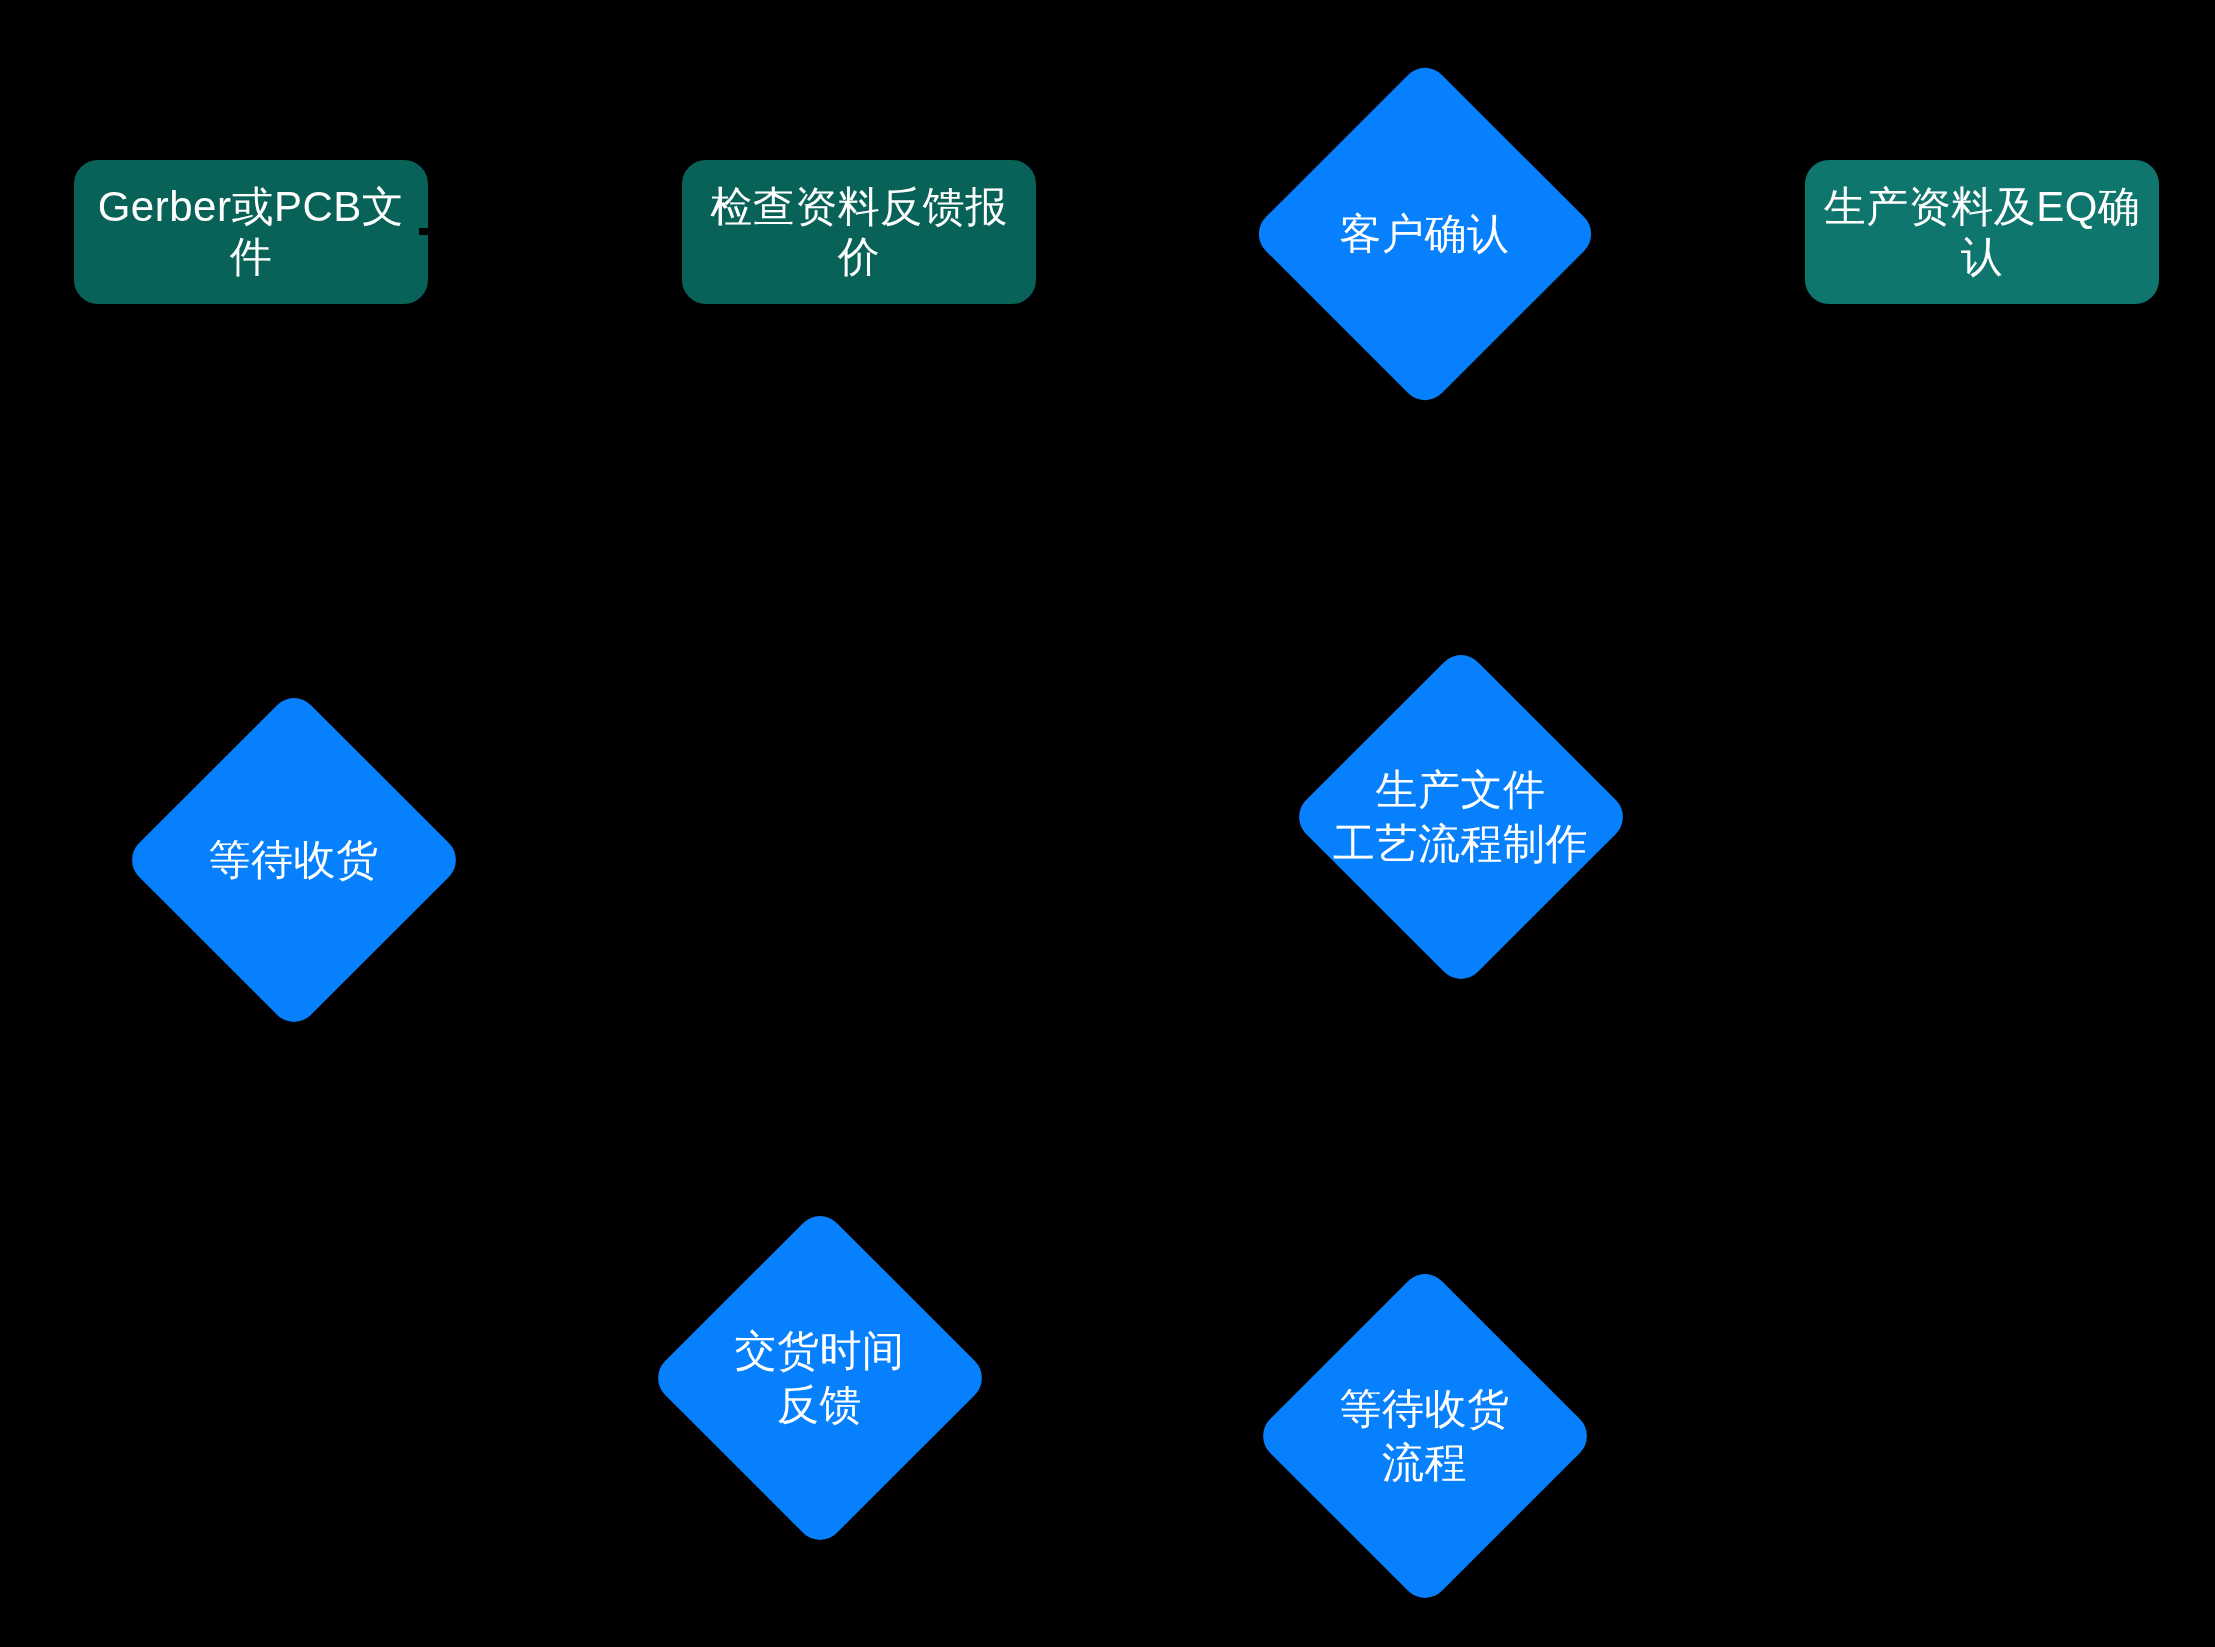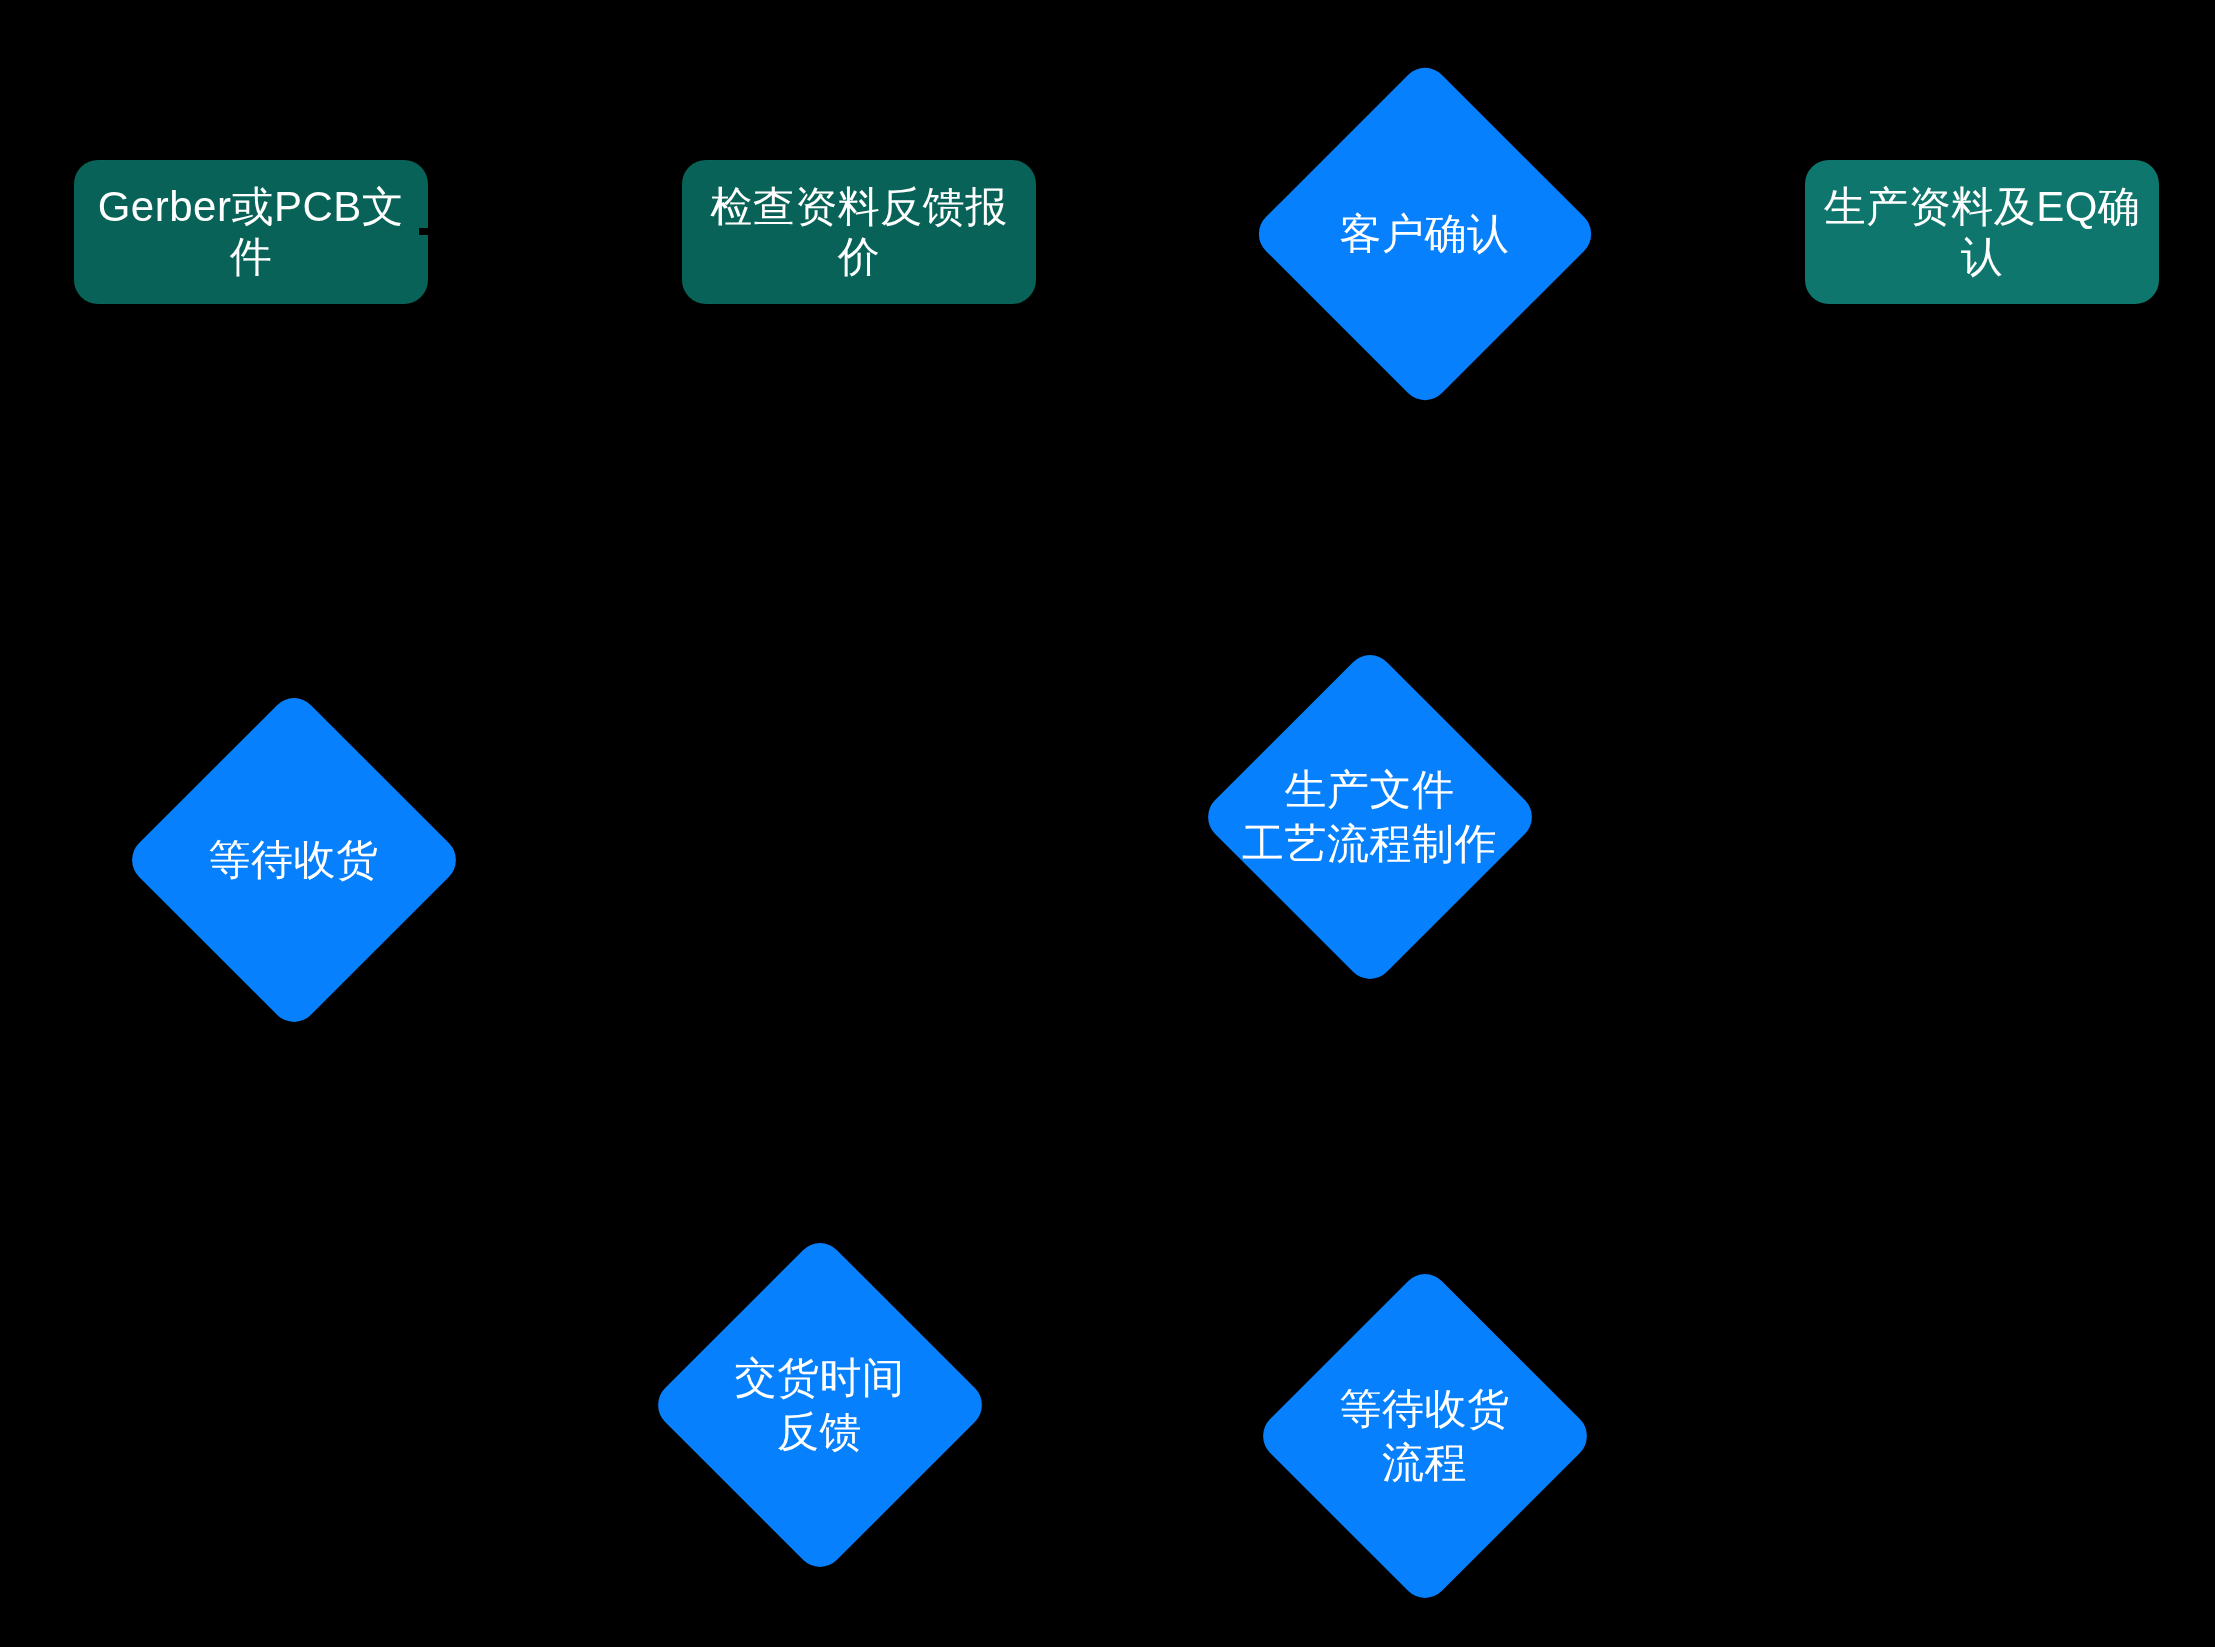--- a/index.html
+++ b/index.html
@@ -96,27 +96,27 @@
 
   <div class="node rect-node" style="left:1805px; top:160px; width:354px; height:144px; background:#0f766e;">
     <span class="node-label">生产资料及EQ确认</span>
   </div>
 
   <div class="node diamond-node" style="left:122px; top:688px; width:343px; height:343px;">
     <span class="diamond-shape" style="width:243px; height:243px; background:#0680FC;"></span>
     <span class="node-label">等待收货</span>
   </div>
 
-  <div class="node diamond-node" style="left:1198px; top:645px; width:343px; height:343px;">
+  <div class="node diamond-node" style="left:1289px; top:645px; width:343px; height:343px;">
     <span class="diamond-shape" style="width:243px; height:243px; background:#0680FC;"></span>
     <span class="node-label">生产文件
 工艺流程制作</span>
   </div>
 
-  <div class="node diamond-node" style="left:648px; top:1233px; width:343px; height:343px;">
+  <div class="node diamond-node" style="left:648px; top:1206px; width:343px; height:343px;">
     <span class="diamond-shape" style="width:243px; height:243px; background:#0680FC;"></span>
     <span class="node-label">交货时间
 反馈</span>
   </div>
 
   <div class="node diamond-node" style="left:1253px; top:1264px; width:343px; height:343px;">
     <span class="diamond-shape" style="width:243px; height:243px; background:#0680FC;"></span>
     <span class="node-label">等待收货
 流程</span>
   </div>

